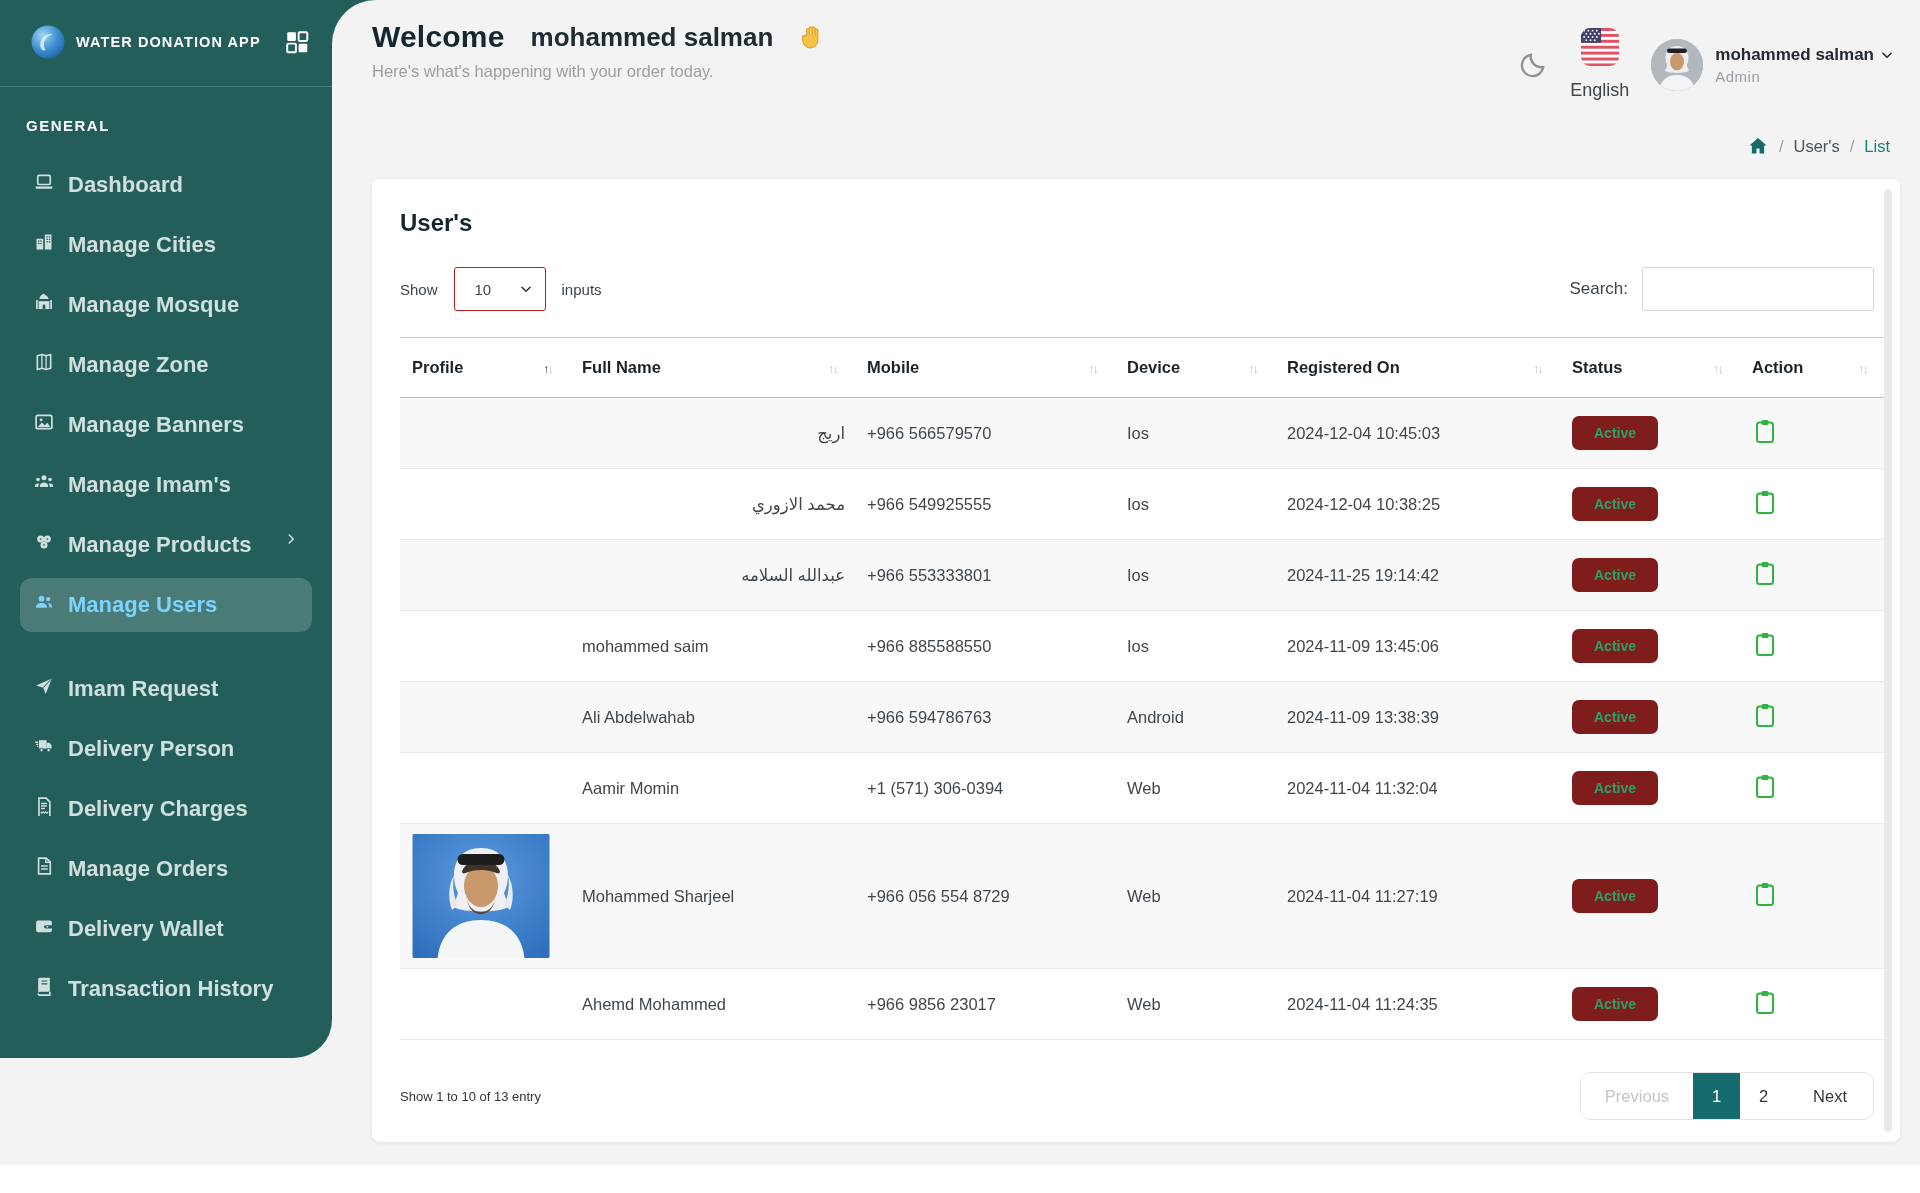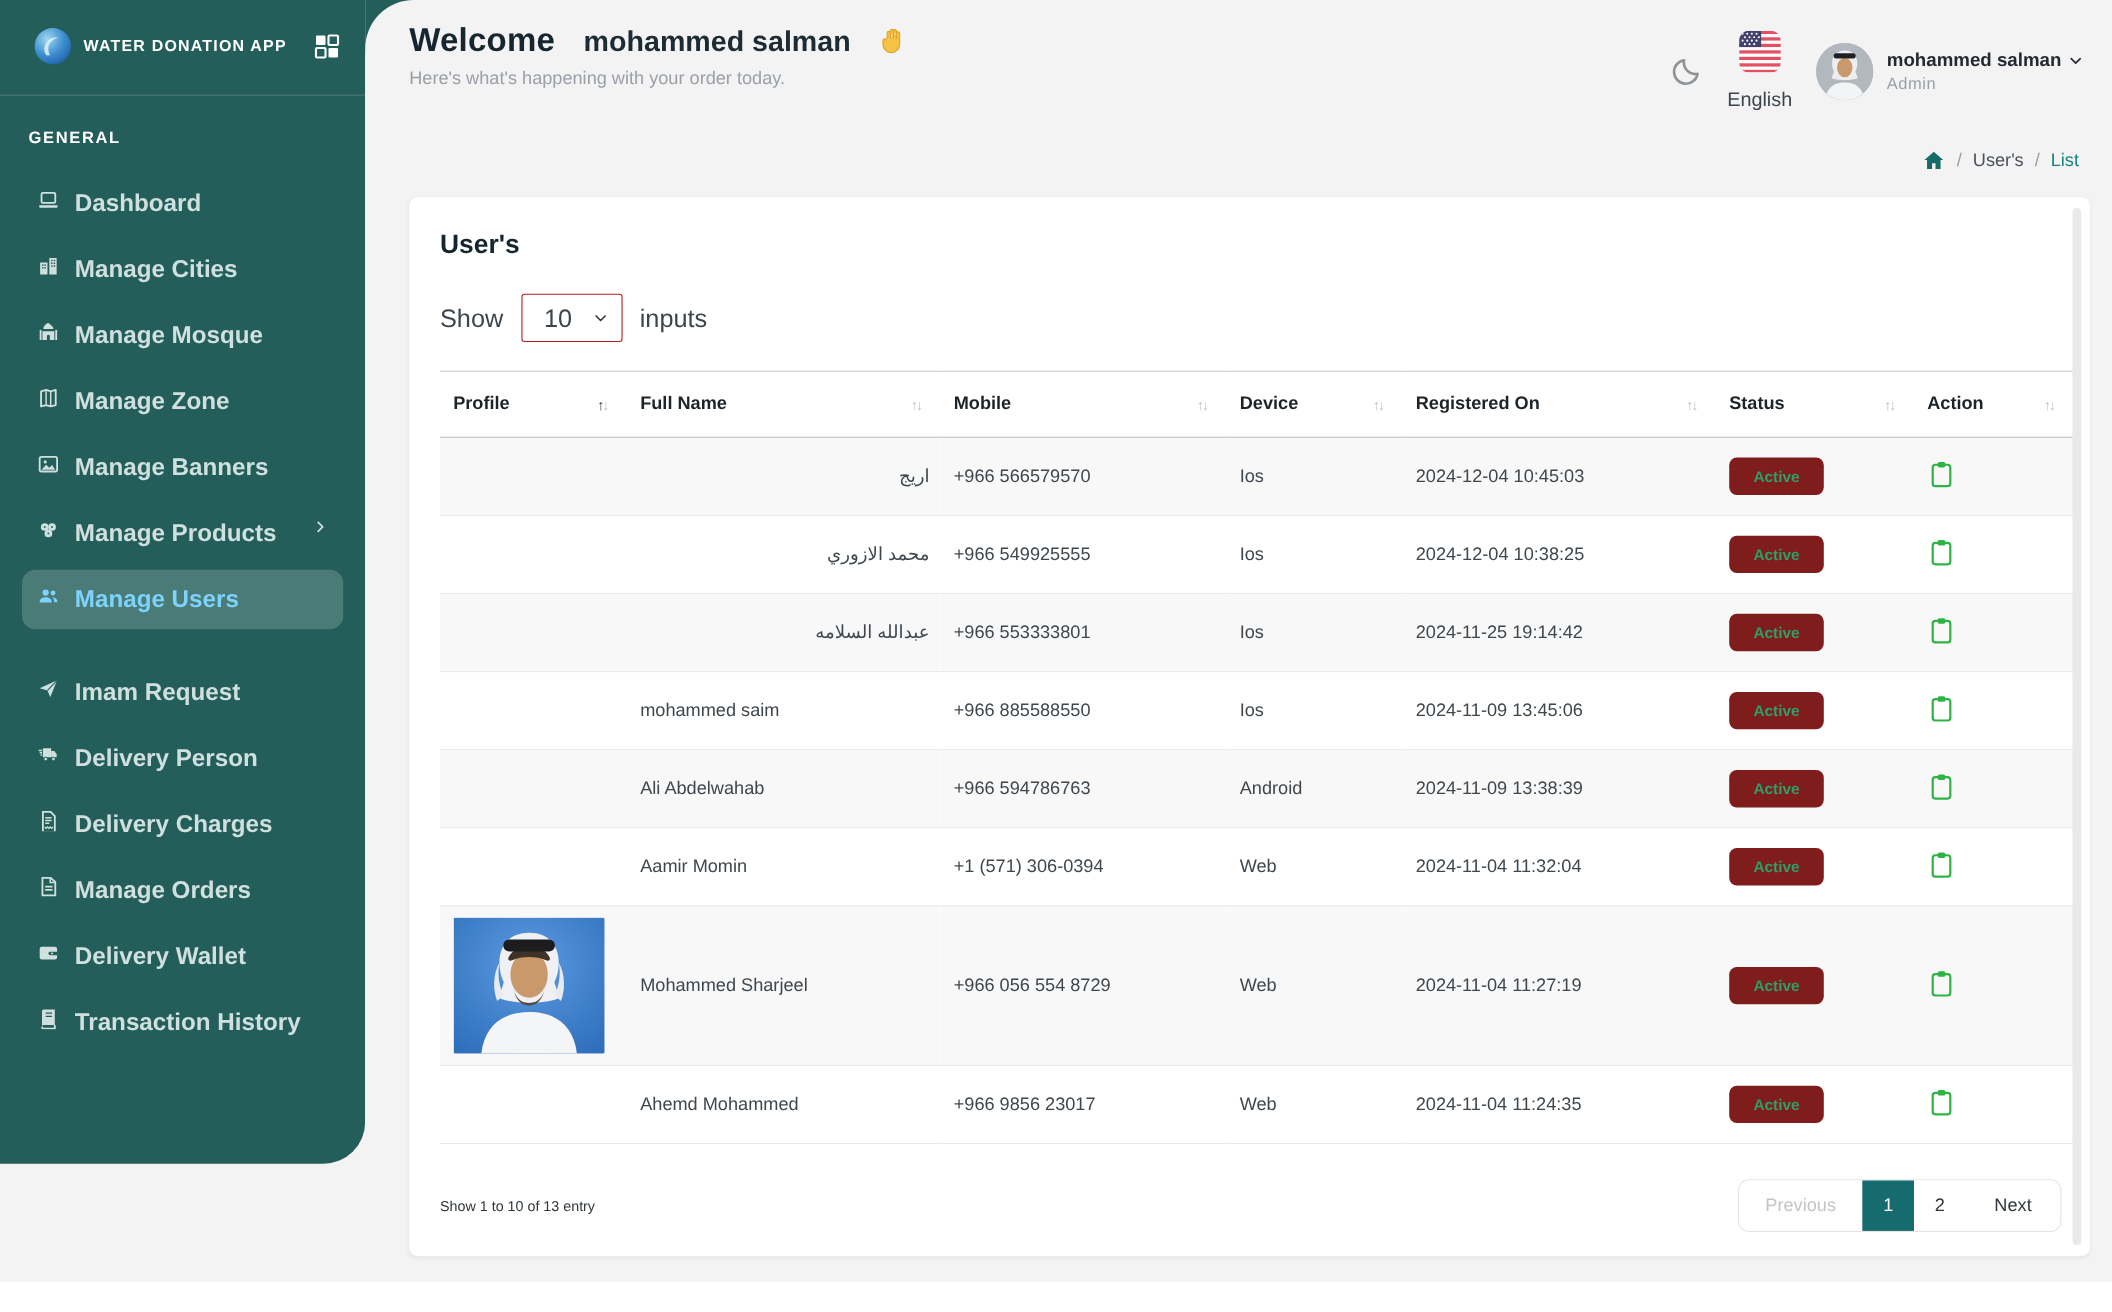--- a/index.html
+++ b/index.html
@@ -50,21 +50,21 @@
   .breadcrumb-row .home { width:22px; height:22px; color:#156b66; cursor:pointer; }
   .crumb-sep { color:#9aa0a6; }
   .crumb-link { color:#4a5258; cursor:pointer; }
   .crumb-active { color:#17837c; cursor:pointer; }
 
   
   .card { position:relative; margin:22px 20px 0 40px; height:963px; background:#fff;
     border-radius:8px; box-shadow:0 1px 4px rgba(0,0,0,0.07); padding:30px 26px 0 28px; }
   .card-title { font-size:24px; font-weight:800; color:#16262e; }
   .controls { display:flex; justify-content:space-between; align-items:center; margin-top:30px; }
-  .length-ctl { display:flex; align-items:center; gap:16px; font-size:23px; color:#3d454c; }
+  .length-ctl { display:flex; align-items:center; gap:16px; font-size:15px; color:#3d454c; }
   .select-box { width:92px; height:44px; border:1px solid #b91c1c; border-radius:3px; background:#fff;
     display:flex; align-items:center; justify-content:space-between; padding:0 12px 0 20px; cursor:pointer; }
   .select-box svg { width:14px; height:14px; color:#333; }
   .search-ctl { display:flex; align-items:center; gap:14px; font-size:17px; color:#3d454c; }
   .search-input { width:232px; height:44px; border:1px solid #d7d7d7; border-radius:3px; font-size:16px; padding:0 10px; outline:none; }
 
   
   table { width:100%; border-collapse:collapse; margin-top:26px; table-layout:fixed; }
   thead th { text-align:left; font-size:16.5px; font-weight:700; color:#1d2429;
     border-top:1px solid #cbcbcb; border-bottom:1px solid #bdbdbd; padding:20px 10px 20px 12px; position:relative; }
@@ -321,20 +321,26 @@
           <span>Manage Zone</span>
         </div>
         <div class="side-item">
           <svg>
             <use href="#sym-banner-image-icon"></use>
           </svg>
           <span>Manage Banners</span>
         </div>
         <div class="side-item">
           <svg>
+            <use href="#sym-people-group-icon"></use>
+          </svg>
+          <span>Manage Imam's</span>
+        </div>
+        <div class="side-item">
+          <svg>
             <use href="#sym-products-icon"></use>
           </svg>
           <span>Manage Products</span>
           <svg class="chev">
             <use href="#sym-chevron-right-icon"></use>
           </svg>
         </div>
         <div class="side-item active">
           <svg>
             <use href="#sym-user-group-icon"></use>
@@ -436,20 +442,24 @@
       <div class="controls">
         <div class="length-ctl">
           <span>Show</span>
           <div class="select-box">
             <span>10</span>
             <svg>
                 <use href="#sym-chevron-down-icon"></use>
               </svg>
           </div>
           <span>inputs</span>
+        </div>
+        <div class="search-ctl">
+          <label>Search:</label>
+          <input class="search-input" type="text" value="" style="">
         </div>
       </div>
 
       <table>
         <colgroup>
           <col class="c-profile">
             <col class="c-name">
             <col class="c-mobile">
             <col class="c-device">
           <col class="c-reg">

